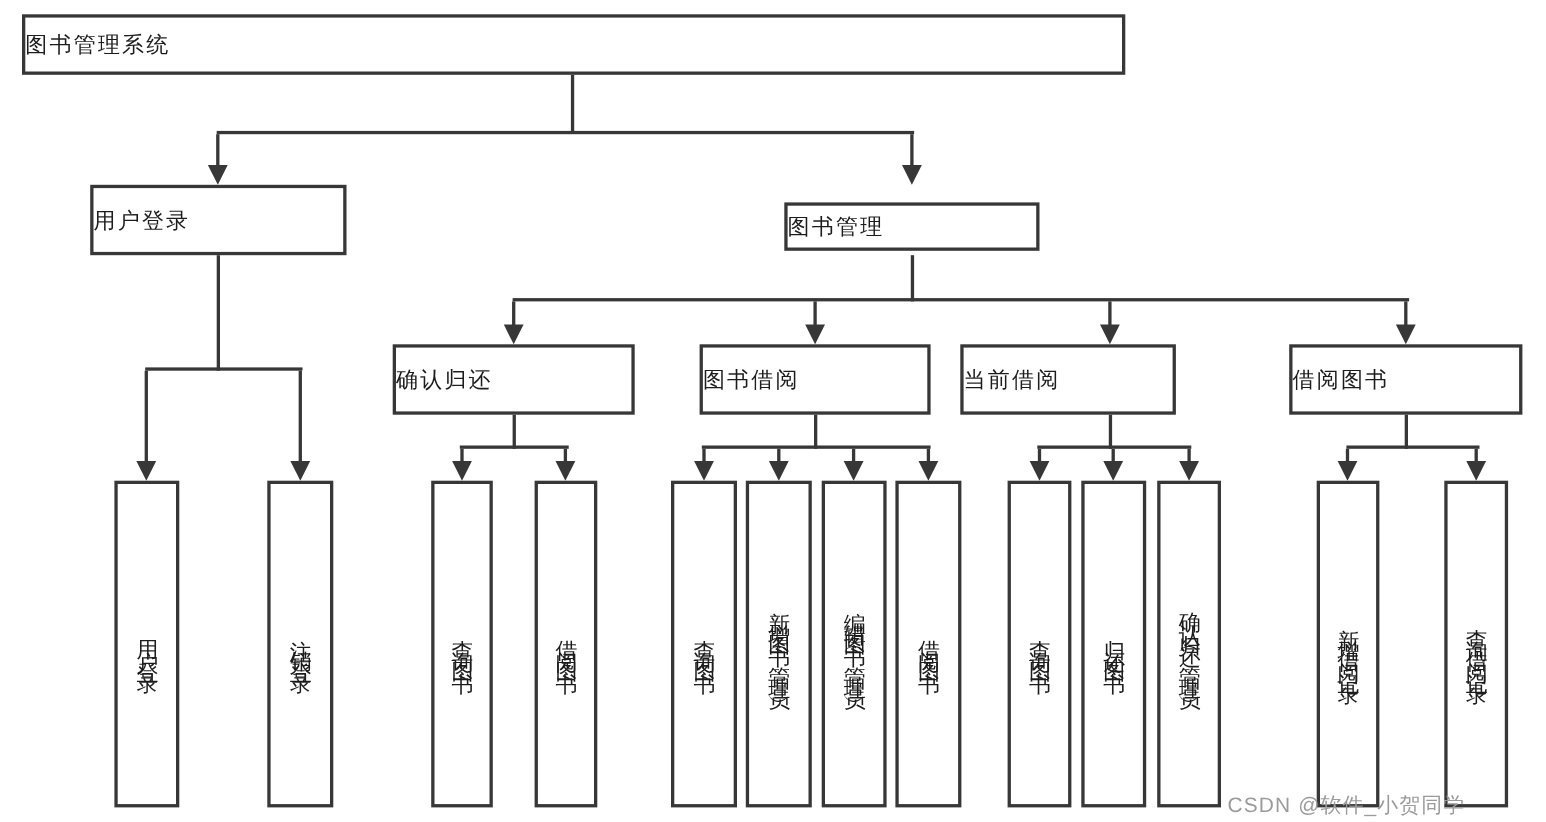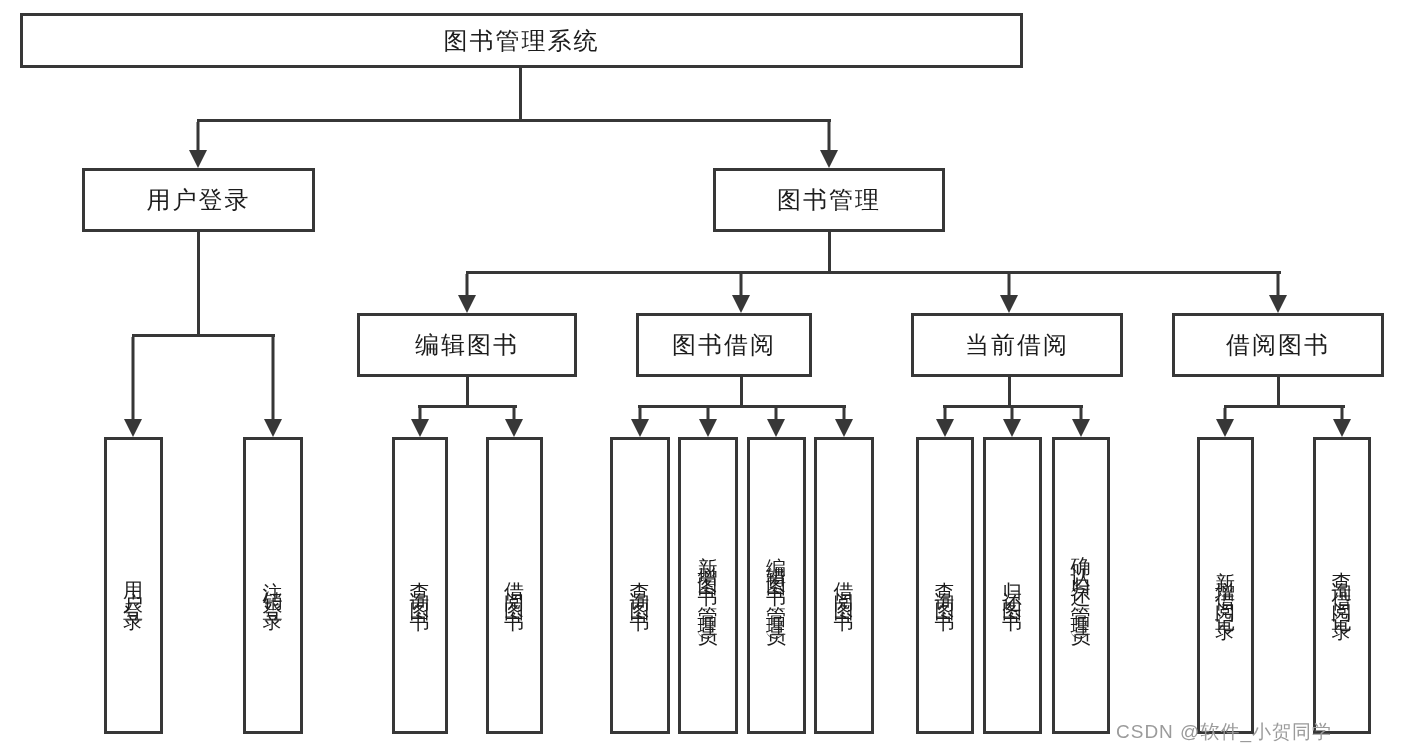--- a/index.html
+++ b/index.html
@@ -9,22 +9,22 @@
     --watermark:#9b9b9b;
   }
   html,body{margin:0;padding:0;background:var(--background);}
   body{font-family:"Liberation Sans","DejaVu Sans",sans-serif;color:var(--text);}
   #canvas{position:relative;width:1405px;height:747px;background:var(--background);overflow:hidden;}
 
   
   .hbox{
     position:absolute;box-sizing:border-box;background:#fff;
     border:3px solid var(--line);
-    display:flex;align-items:center;justify-content:center;
-    font-size:24px;letter-spacing:2px;white-space:nowrap;
+    display:flex;align-items:center;
+    font-size:20px;letter-spacing:2px;white-space:nowrap;
   }
   
   .vbox{
     position:absolute;box-sizing:border-box;background:#fff;
     border:3px solid var(--line);
     display:flex;align-items:center;justify-content:center;
   }
   .vbox span{
     writing-mode:vertical-rl;text-orientation:mixed;
     font-size:20px;letter-spacing:10px;line-height:1;white-space:nowrap;
@@ -57,21 +57,21 @@
       <b class="head"></b>
     </div>
   <div class="arr" style="left:819px;top:122px;height:46px;">
       <i class="shaft"></i>
       <b class="head"></b>
     </div>
 
   <div class="hbox" style="left:82px;top:168px;width:233px;height:64px;">
     <span>用户登录</span>
   </div>
-  <div class="hbox" style="left:713px;top:168px;width:232px;height:64px;">
+  <div class="hbox" style="left:713px;top:184px;width:232px;height:44px;">
     <span>图书管理</span>
   </div>
 
   <div class="ln" style="left:197px;top:232px;width:3px;height:105px;"></div>
   <div class="ln" style="left:132px;top:334px;width:143px;height:3px;"></div>
   <div class="arr" style="left:123px;top:337px;height:100px;">
       <i class="shaft"></i>
       <b class="head"></b>
     </div>
   <div class="arr" style="left:263px;top:337px;height:100px;">
@@ -92,26 +92,26 @@
   <div class="arr" style="left:999px;top:274px;height:39px;">
       <i class="shaft"></i>
       <b class="head"></b>
     </div>
   <div class="arr" style="left:1268px;top:274px;height:39px;">
       <i class="shaft"></i>
       <b class="head"></b>
     </div>
 
   <div class="hbox" style="left:357px;top:313px;width:220px;height:64px;">
-    <span>编辑图书</span>
-  </div>
-  <div class="hbox" style="left:636px;top:313px;width:176px;height:64px;">
+    <span>确认归还</span>
+  </div>
+  <div class="hbox" style="left:636px;top:313px;width:210px;height:64px;">
     <span>图书借阅</span>
   </div>
-  <div class="hbox" style="left:911px;top:313px;width:212px;height:64px;">
+  <div class="hbox" style="left:873px;top:313px;width:196px;height:64px;">
     <span>当前借阅</span>
   </div>
   <div class="hbox" style="left:1172px;top:313px;width:212px;height:64px;">
     <span>借阅图书</span>
   </div>
 
   <div class="ln" style="left:466px;top:377px;width:3px;height:31px;"></div>
   <div class="ln" style="left:418px;top:405px;width:99px;height:3px;"></div>
   <div class="arr" style="left:410px;top:408px;height:29px;">
       <i class="shaft"></i>

